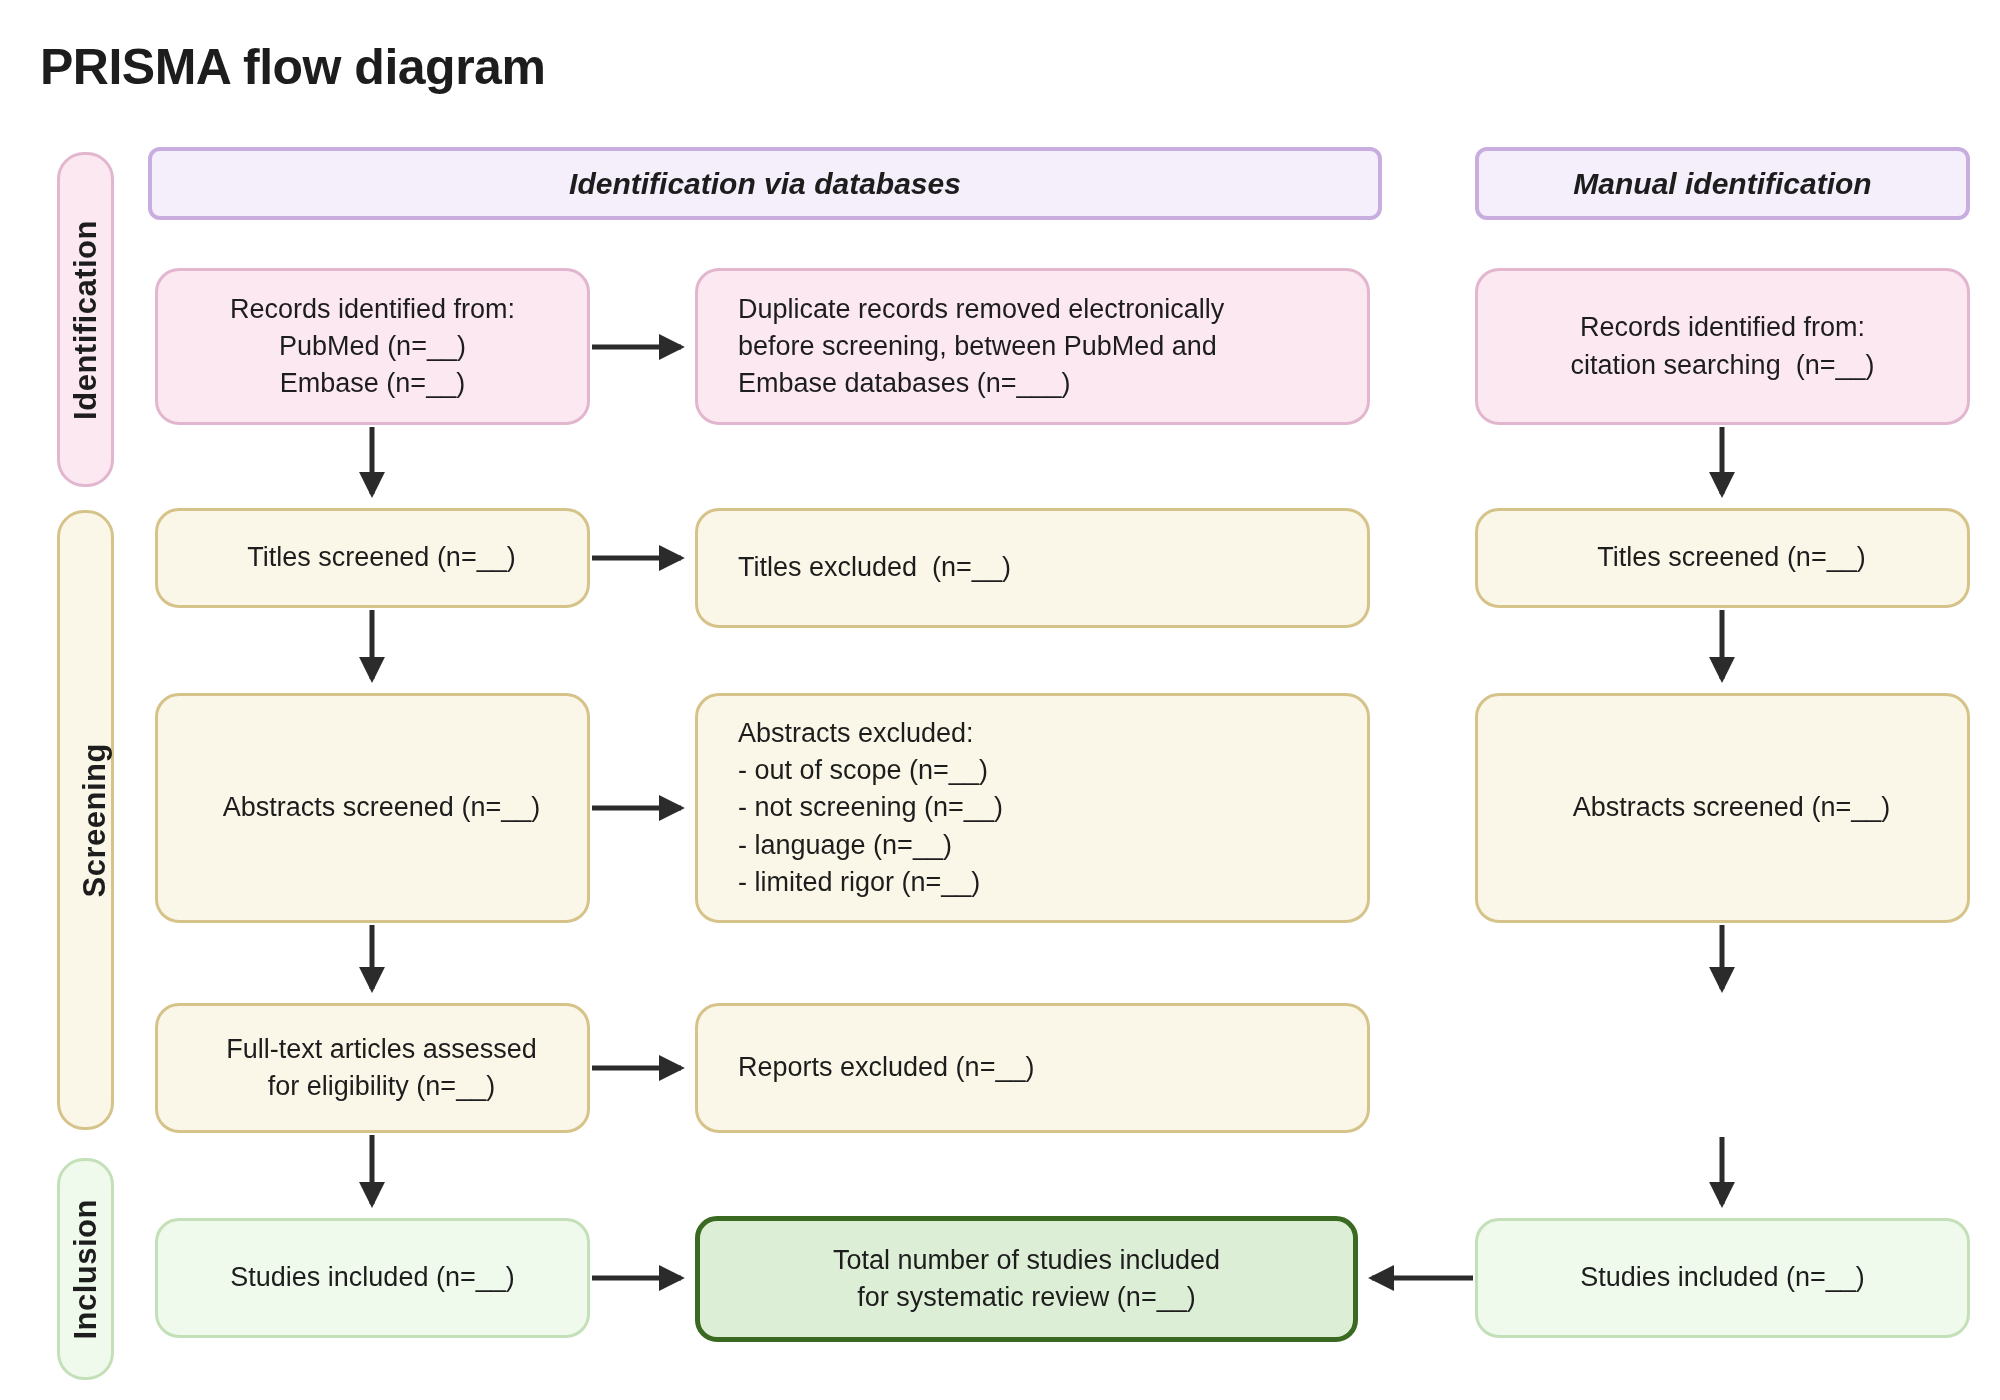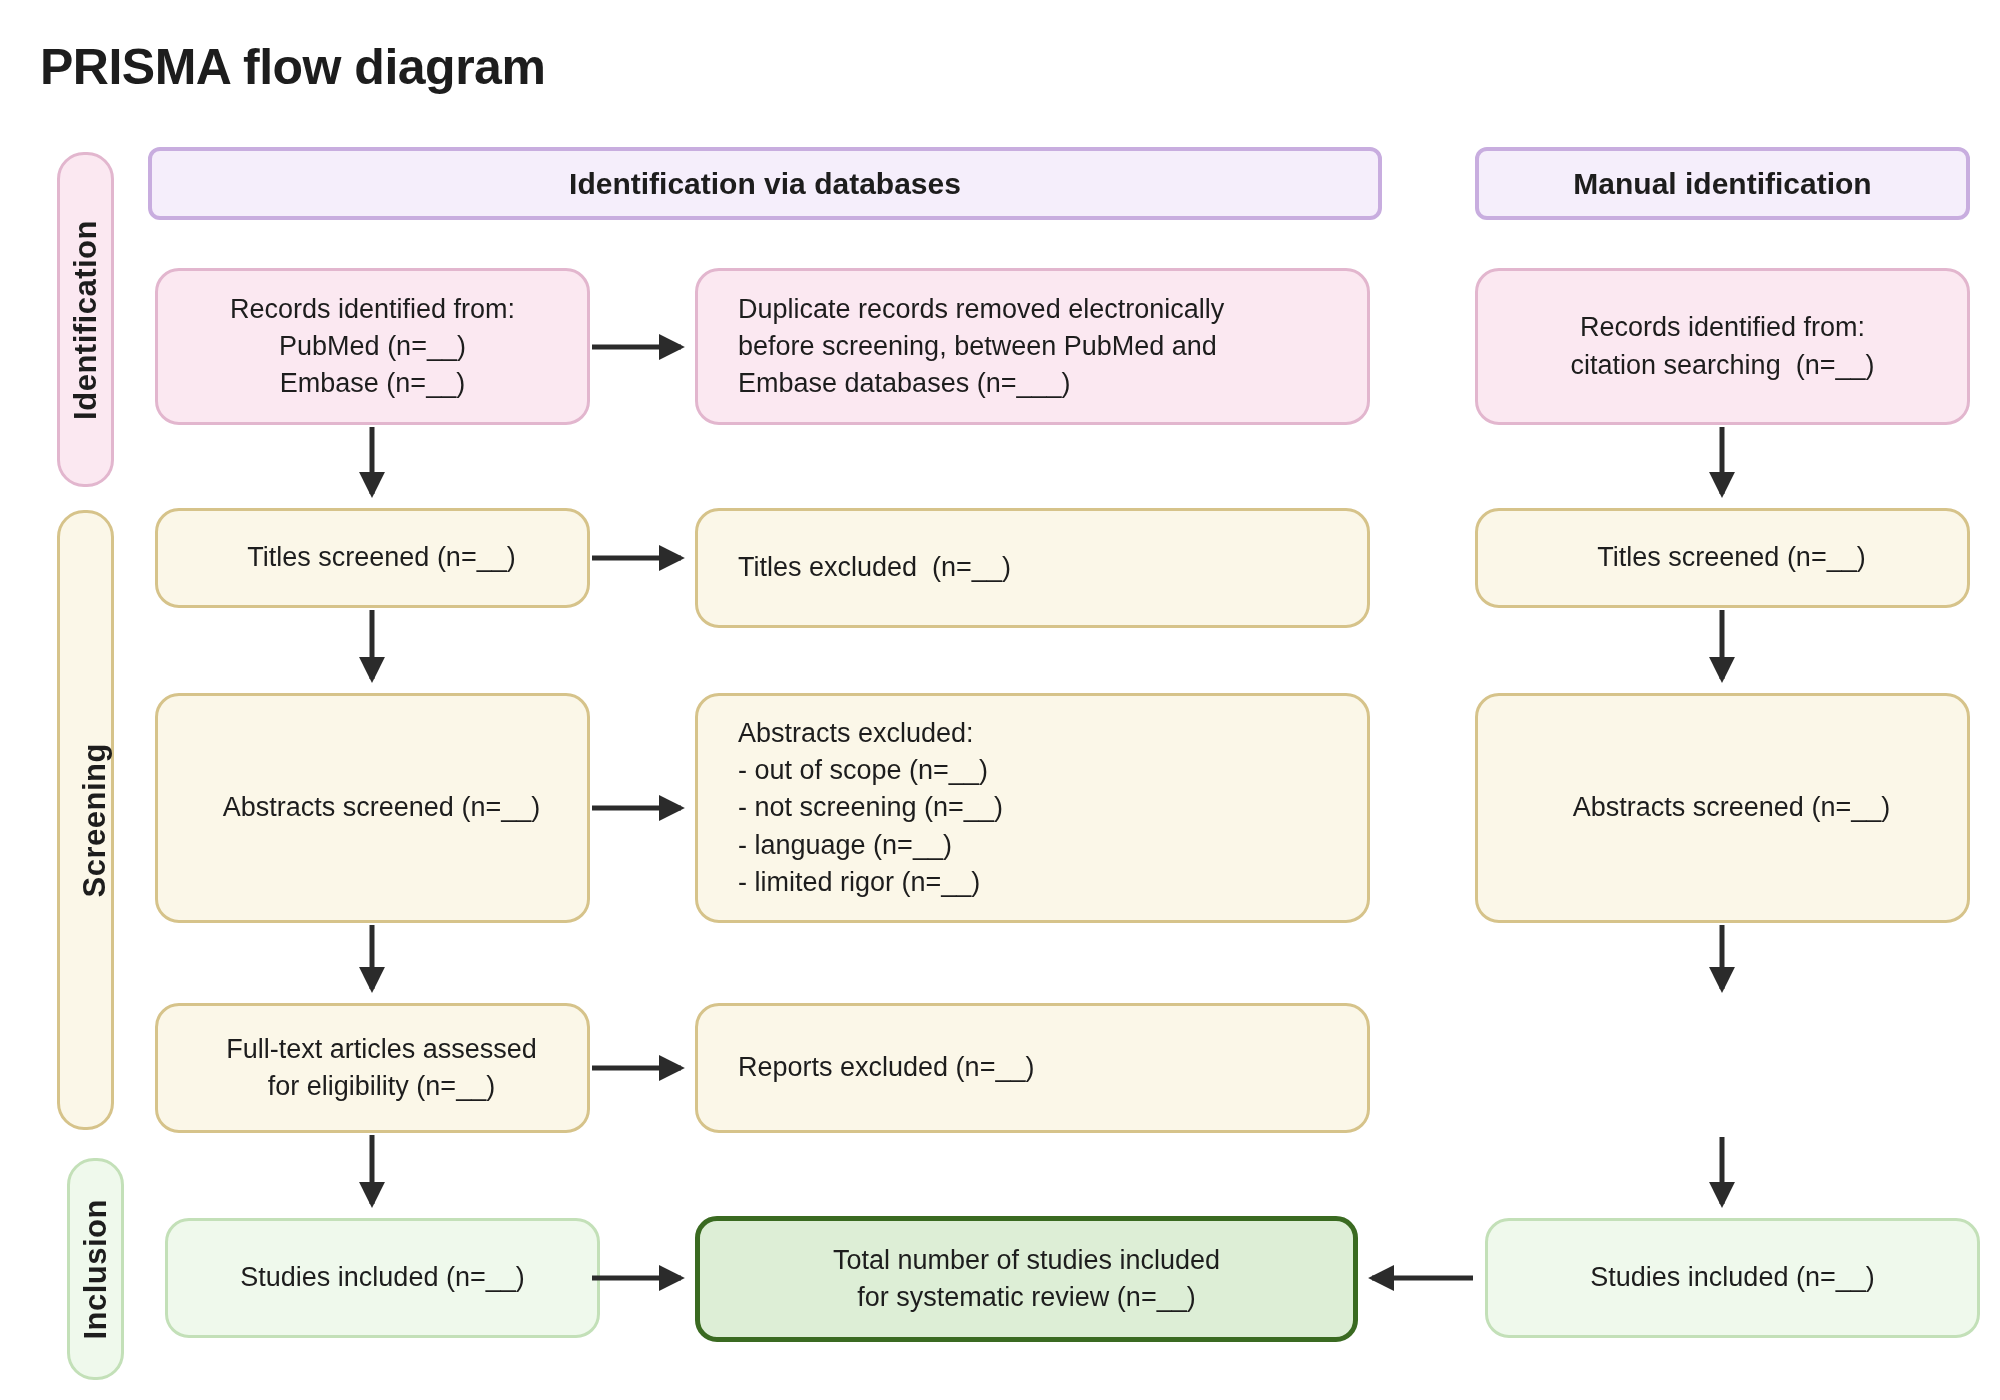--- a/index.html
+++ b/index.html
@@ -13,27 +13,27 @@
     letter-spacing:-0.5px;color:var(--text,#1d1d1d);
   }
   .box{
     position:absolute;box-sizing:border-box;border-radius:24px;
     display:flex;flex-direction:column;justify-content:center;align-items:center;
     text-align:center;font-size:27px;line-height:1.38;
   }
   .box.align-left{align-items:flex-start;text-align:left;padding-left:40px;padding-right:28px;}
   .pink{background:var(--pink-fill);border:3px solid var(--pink-border);}
   .cream{background:var(--cream-fill);border:3px solid var(--cream-border);padding-left:18px;}
-  .green{background:var(--green-fill);border:3px solid var(--green-border);margin-left:10px;}
+  .green{background:var(--green-fill);border:3px solid var(--green-border);}
   .total{background:var(--total-fill);border:5px solid var(--total-border);border-radius:22px;}
   .header{
     position:absolute;box-sizing:border-box;border-radius:12px;
     background:var(--lavender-fill);border:4px solid var(--lavender-border);
     display:flex;align-items:center;justify-content:center;
-    font-weight:700;font-size:30px;
+    font-weight:700;font-size:30px;font-style:italic;
   }
   .side{
     position:absolute;box-sizing:border-box;border-radius:27px;
     display:flex;align-items:center;justify-content:center;
   }
   .side span{
     writing-mode:vertical-rl;transform:rotate(180deg);
     font-weight:700;font-size:31px;letter-spacing:0.5px;
   }
   .line{white-space:pre-wrap;}

